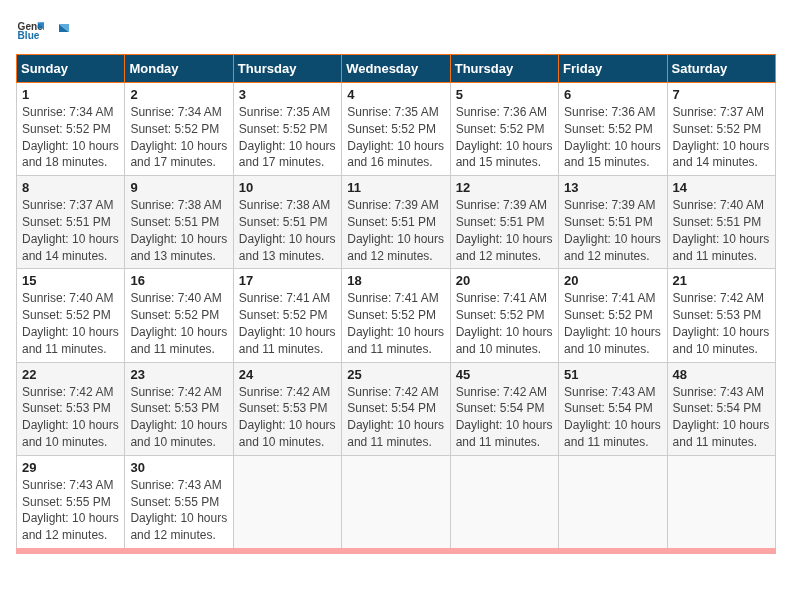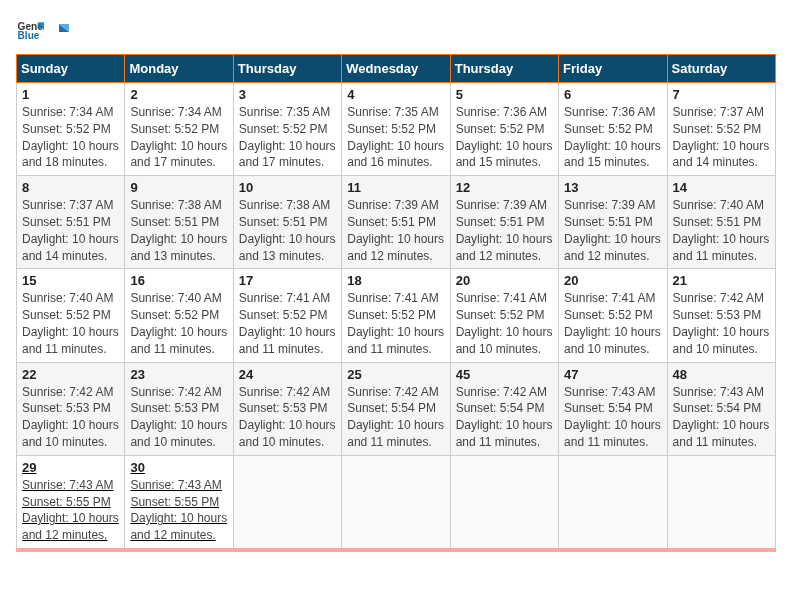--- a/index.html
+++ b/index.html
@@ -73,22 +73,21 @@
     }
     .day-info {
       color: #444;
       font-size: 12px;
       line-height: 1.4;
     }
     .empty-cell {
       background: #f9f9f9 !important;
     }
     .last-row td {
-      border-bottom: 4px solid #fca5a5;
-      text-decoration: underline;
+      border-bottom: 6px solid #fca5a5;
     }
   </style>
 </head>
 <body>
 
 <div class="header-area">
   <div class="logo">
     <svg class="logo-icon" viewBox="0 0 36 36">
       <text x="2" y="18" font-size="13" fill="#333" font-weight="bold">General</text>
       <text x="2" y="30" font-size="13" fill="#1a6fa8" font-weight="bold">Blue</text>
@@ -334,21 +333,21 @@
         </td>
         <td>
           <span class="day-number">45</span>
           <div class="day-info">
             Sunrise: 7:42 AM<br>
             Sunset: 5:54 PM<br>
             Daylight: 10 hours and 11 minutes.
           </div>
         </td>
         <td>
-          <span class="day-number">47</span>
+          <span class="day-number">51</span>
           <div class="day-info">
             Sunrise: 7:43 AM<br>
             Sunset: 5:54 PM<br>
             Daylight: 10 hours and 11 minutes.
           </div>
         </td>
         <td>
           <span class="day-number">48</span>
           <div class="day-info">
             Sunrise: 7:43 AM<br>

